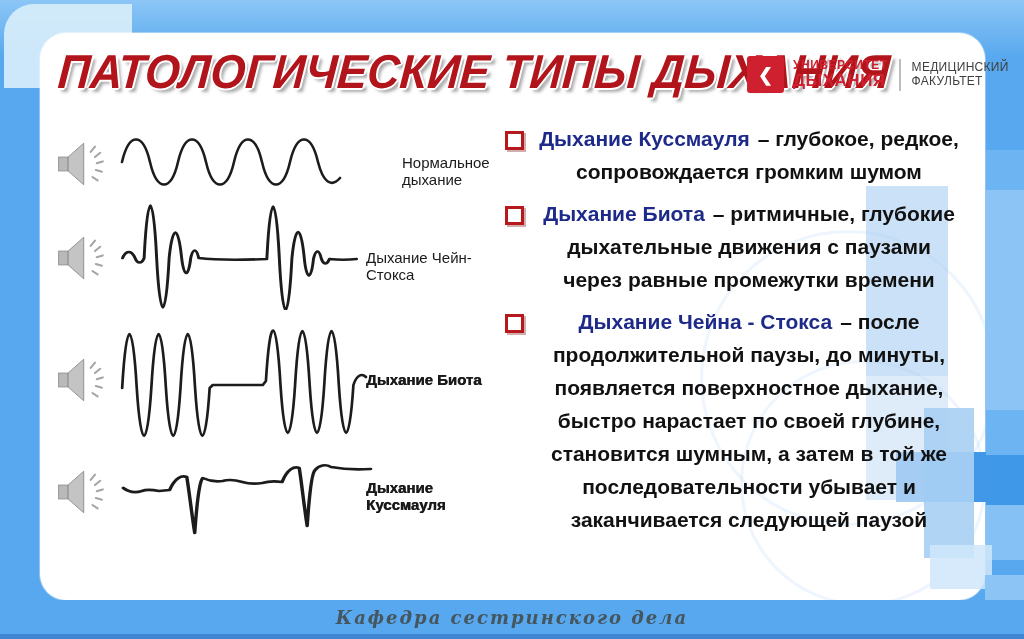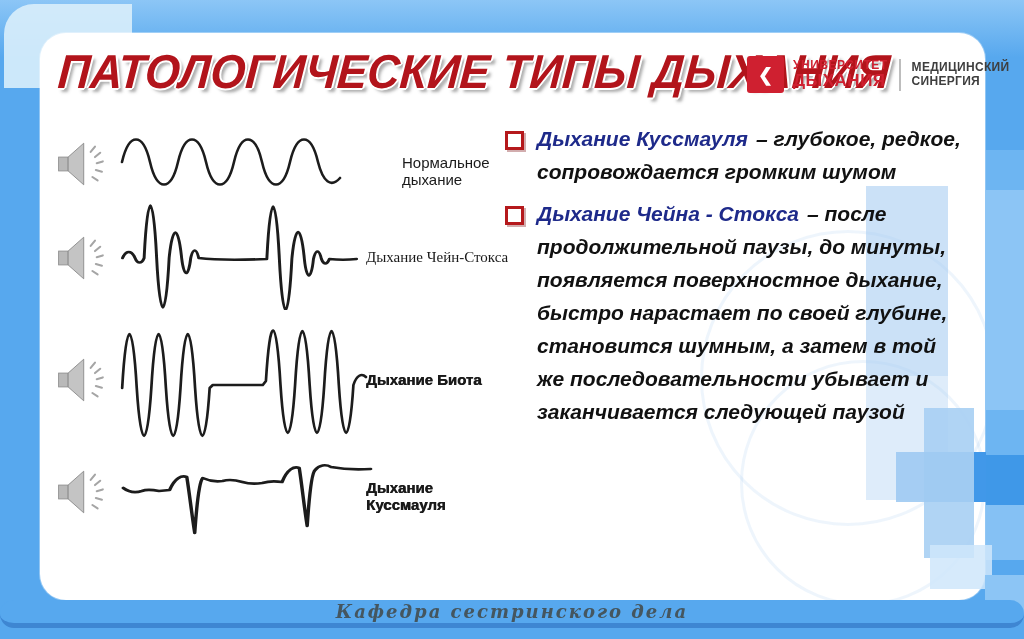--- a/index.html
+++ b/index.html
@@ -39,42 +39,42 @@
          white-space:nowrap;}
   
   .logo{position:absolute;left:747px;top:56px;z-index:3;display:flex;align-items:center;gap:9px;}
   .logo-mark{width:37px;height:37px;background:#cf2030;border-radius:3px;display:flex;
              align-items:center;justify-content:center;}
   .logo-mark::before{content:"❮";color:#ffffff;font-size:18px;font-weight:bold;}
   .logo-uni{display:flex;flex-direction:column;line-height:1.05;color:#cf2030;font-weight:bold;}
   .logo-uni .l1{font-size:12px;letter-spacing:.5px;}
   .logo-uni .l2{font-size:17px;letter-spacing:.5px;}
   .logo-div{width:2px;height:32px;background:#bdbdbd;margin:0 2px;}
-  .logo-fac{display:flex;flex-direction:column;line-height:1.1;color:#3e3e3e;font-weight:bold;}
+  .logo-fac{display:flex;flex-direction:column;line-height:1.1;color:#3e3e3e;font-weight:normal;}
   .logo-fac span{font-size:12px;letter-spacing:.3px;}
   
   .speaker{position:absolute;left:56px;width:52px;height:56px;z-index:3;cursor:pointer;}
   .wave{position:absolute;left:118px;z-index:3;}
   .wave path{fill:none;stroke:#1c1c1c;stroke-width:2.6;stroke-linecap:round;stroke-linejoin:round;}
   .wave-label{position:absolute;left:366px;width:150px;z-index:3;font-size:15px;color:#1a1a1a;}
   .wave-label.bold{font-weight:bold;text-shadow:.6px 0 0 currentColor;}
   .sp1{top:136px;} .sp2{top:230px;} .sp3{top:352px;} .sp4{top:464px;}
   .wv1{top:124px;} .wv2{top:200px;} .wv3{top:326px;} .wv4{top:448px;}
-  .lb1{top:154px;margin-left:36px;} .lb2{top:249px;font-family:Liberation Serif, serif;} .lb3{top:371px;} .lb4{top:479px;}
+  .lb1{top:154px;margin-left:36px;} .lb2{top:249px;} .lb3{top:371px;} .lb4{top:479px;}
   
   .bullets{position:absolute;left:503px;top:122px;width:458px;z-index:3;}
   .bullet-item{position:relative;padding-left:34px;margin-bottom:9px;
-               font-size:21px;line-height:33px;font-weight:bold;font-style:italic;color:#111111;}
+               font-size:21px;line-height:33px;font-weight:bold;color:#111111;text-align:center;}
   .bullet-sq{position:absolute;left:2px;top:9px;width:13px;height:13px;
              border:3px solid #b5191c;box-shadow:2px 2px 0 rgba(125,20,22,.35);background:#fff;}
   .term{color:#1e2a8a;margin-right:8px;}
   
-  .footer-band{position:absolute;left:0;top:600px;width:1024px;height:28px;z-index:3;
+  .footer-band{position:absolute;left:0;top:600px;width:1024px;height:39px;z-index:3;
                background:#57a8ee;border-bottom:5px solid #3e86d2;box-sizing:border-box;
-               display:flex;align-items:center;justify-content:center;border-radius:17px;}
+               display:flex;align-items:center;justify-content:center;}
   .caption{font-family:"DejaVu Serif",serif;font-style:italic;font-weight:600;
            font-size:18px;color:#45565f;letter-spacing:2px;}
 </style>
 </head>
 <body>
 
 <div class="slide">
 
   <div class="corner-glow"></div>
   <div class="card"></div>
@@ -99,21 +99,21 @@
 
   <div class="logo">
     <div class="logo-mark"></div>
     <div class="logo-uni">
       <span class="l1">УНИВЕРСИТЕТ</span>
       <span class="l2">ДЫХАНИЯ</span>
     </div>
     <div class="logo-div"></div>
     <div class="logo-fac">
       <span>МЕДИЦИНСКИЙ</span>
-      <span>СИНЕРГИЯ</span>
+      <span>ФАКУЛЬТЕТ</span>
     </div>
   </div>
 
   <div class="speaker sp1">
     <svg viewBox="0 0 60 56" width="52" height="56">
       <rect x="3" y="20" width="11" height="16" fill="#b9b9b9" stroke="#8e8e8e" stroke-width="1"></rect>
       <polygon points="14,20 32,4 32,52 14,36" fill="#c4c4c4" stroke="#878787" stroke-width="1"></polygon>
       <g stroke="#a5a5a5" stroke-width="2.4" stroke-linecap="round">
         <line x1="40" y1="14" x2="45" y2="8"></line>
           <line x1="45" y1="20" x2="51" y2="15"></line>
@@ -193,20 +193,23 @@
   <div class="wave-label lb1">Нормальное дыхание</div>
   <div class="wave-label lb2">Дыхание Чейн-Стокса</div>
   <div class="wave-label lb3 bold">Дыхание Биота</div>
   <div class="wave-label lb4 bold">Дыхание Куссмауля</div>
 
   <div class="bullets">
     <div class="bullet-item">
       <span class="bullet-sq"></span><span class="term">Дыхание Куссмауля</span><span class="desc">– глубокое, редкое, сопровождается громким шумом</span>
     </div>
     <div class="bullet-item">
+      <span class="bullet-sq"></span><span class="term">Дыхание Биота</span><span class="desc">– ритмичные, глубокие дыхательные движения с паузами через равные промежутки времени</span>
+    </div>
+    <div class="bullet-item">
       <span class="bullet-sq"></span><span class="term">Дыхание Чейна - Стокса</span><span class="desc">– после продолжительной паузы, до минуты, появляется поверхностное дыхание, быстро нарастает по своей глубине, становится шумным, а затем в той же последовательности убывает и заканчивается следующей паузой</span>
     </div>
   </div>
 
   <div class="footer-band">
     <span class="caption">Кафедра сестринского дела</span>
   </div>
 
 </div>
 

